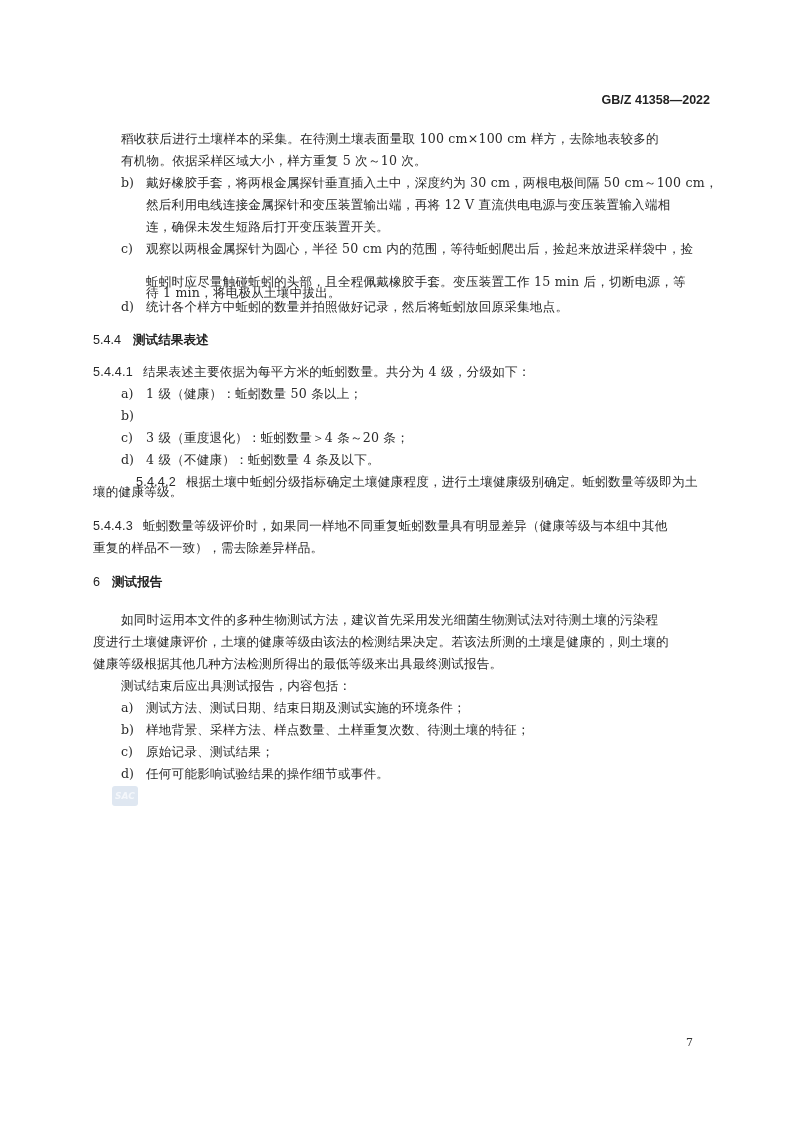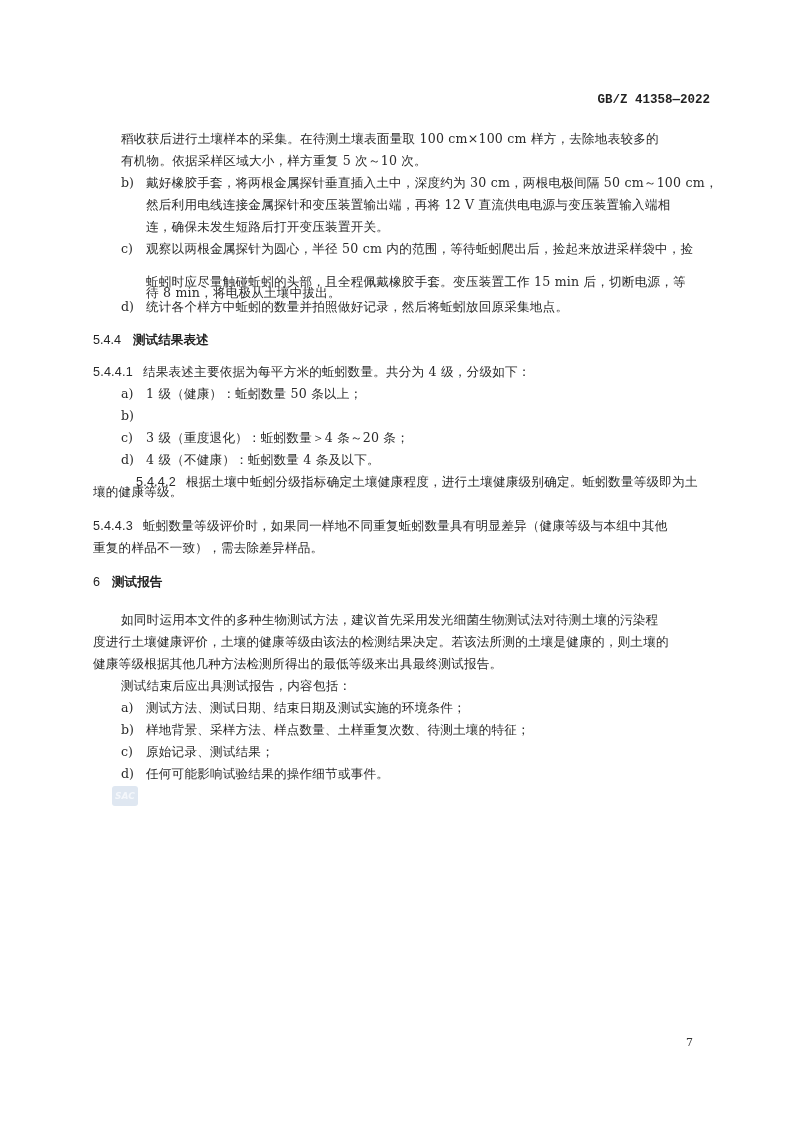--- a/index.html
+++ b/index.html
@@ -1,20 +1,20 @@
 <!DOCTYPE html>
 <html><head>
 <meta charset="utf-8">
 <style>
   html, body { margin: 0; padding: 0; background: #ffffff; }
   body { width: 794px; height: 1123px; position: relative; overflow: hidden;
          font-family: "DejaVu Serif", "Liberation Serif", serif; color: #222; }
   .page { position: absolute; left: 0; top: 0; width: 794px; height: 1123px; }
   .header-code { position: absolute; top: 93px; right: 84px; font-size: 12.5px;
-                 font-family: Liberation Mono, monospace; font-weight: bold; color: #222; }
+                 font-family: Liberation Sans, sans-serif; font-weight: bold; color: #222; }
   .line { position: absolute; font-size: 12.6px; white-space: nowrap; color: #2a2a2a; letter-spacing: 0.2px; }
   .item-label { position: absolute; font-size: 12.6px; color: #2a2a2a; }
   .heading { position: absolute; font-family: "Liberation Sans", "DejaVu Sans", sans-serif;
              font-size: 12.6px; font-weight: bold; color: #222; }
   .heading .num { font-weight: normal; margin-right: 12px; }
   .clause-num { font-family: "Liberation Sans", "DejaVu Sans", sans-serif; margin-right: 10px; }
   .logo { position: absolute; left: 112px; top: 786px; width: 26px; height: 20px;
           background: #dfe7f1; border-radius: 3px; color: #f4f7fb; font-size: 9px;
           font-family: "DejaVu Sans", sans-serif; font-weight: bold; text-align: center; line-height: 20px; font-style: italic; }
   .page-num { position: absolute; left: 686px; top: 1036px; font-size: 11px; color: #333; }
@@ -30,21 +30,21 @@
   <div class="line" style="left:121px; top:153px;">有机物。依据采样区域大小，样方重复 5 次～10 次。</div>
 
   <div class="item-label" style="left:121px; top:175px;">b)</div>
   <div class="line" style="left:146px; top:175px;">戴好橡胶手套，将两根金属探针垂直插入土中，深度约为 30 cm，两根电极间隔 50 cm～100 cm，</div>
   <div class="line" style="left:146px; top:197px;">然后利用电线连接金属探针和变压装置输出端，再将 12 V 直流供电电源与变压装置输入端相</div>
   <div class="line" style="left:146px; top:219px;">连，确保未发生短路后打开变压装置开关。</div>
 
   <div class="item-label" style="left:121px; top:241px;">c)</div>
   <div class="line" style="left:146px; top:241px;">观察以两根金属探针为圆心，半径 50 cm 内的范围，等待蚯蚓爬出后，捡起来放进采样袋中，捡</div>
   <div class="line" style="left:146px; top:263px;margin-top:11px;">蚯蚓时应尽量触碰蚯蚓的头部，且全程佩戴橡胶手套。变压装置工作 15 min 后，切断电源，等</div>
-  <div class="line" style="left:146px; top:285px;">待 8 min，将电极从土壤中拔出。</div>
+  <div class="line" style="left:146px; top:285px;">待 1 min，将电极从土壤中拔出。</div>
 
   <div class="item-label" style="left:121px; top:299px;">d)</div>
   <div class="line" style="left:146px; top:299px;">统计各个样方中蚯蚓的数量并拍照做好记录，然后将蚯蚓放回原采集地点。</div>
 
   <div class="heading" style="left:93px; top:332px;">
     <span class="num">5.4.4</span><span>测试结果表述</span>
   </div>
 
   <div class="line" style="left:93px; top:364px;">
     <span class="clause-num">5.4.4.1</span><span>结果表述主要依据为每平方米的蚯蚓数量。共分为 4 级，分级如下：</span>

